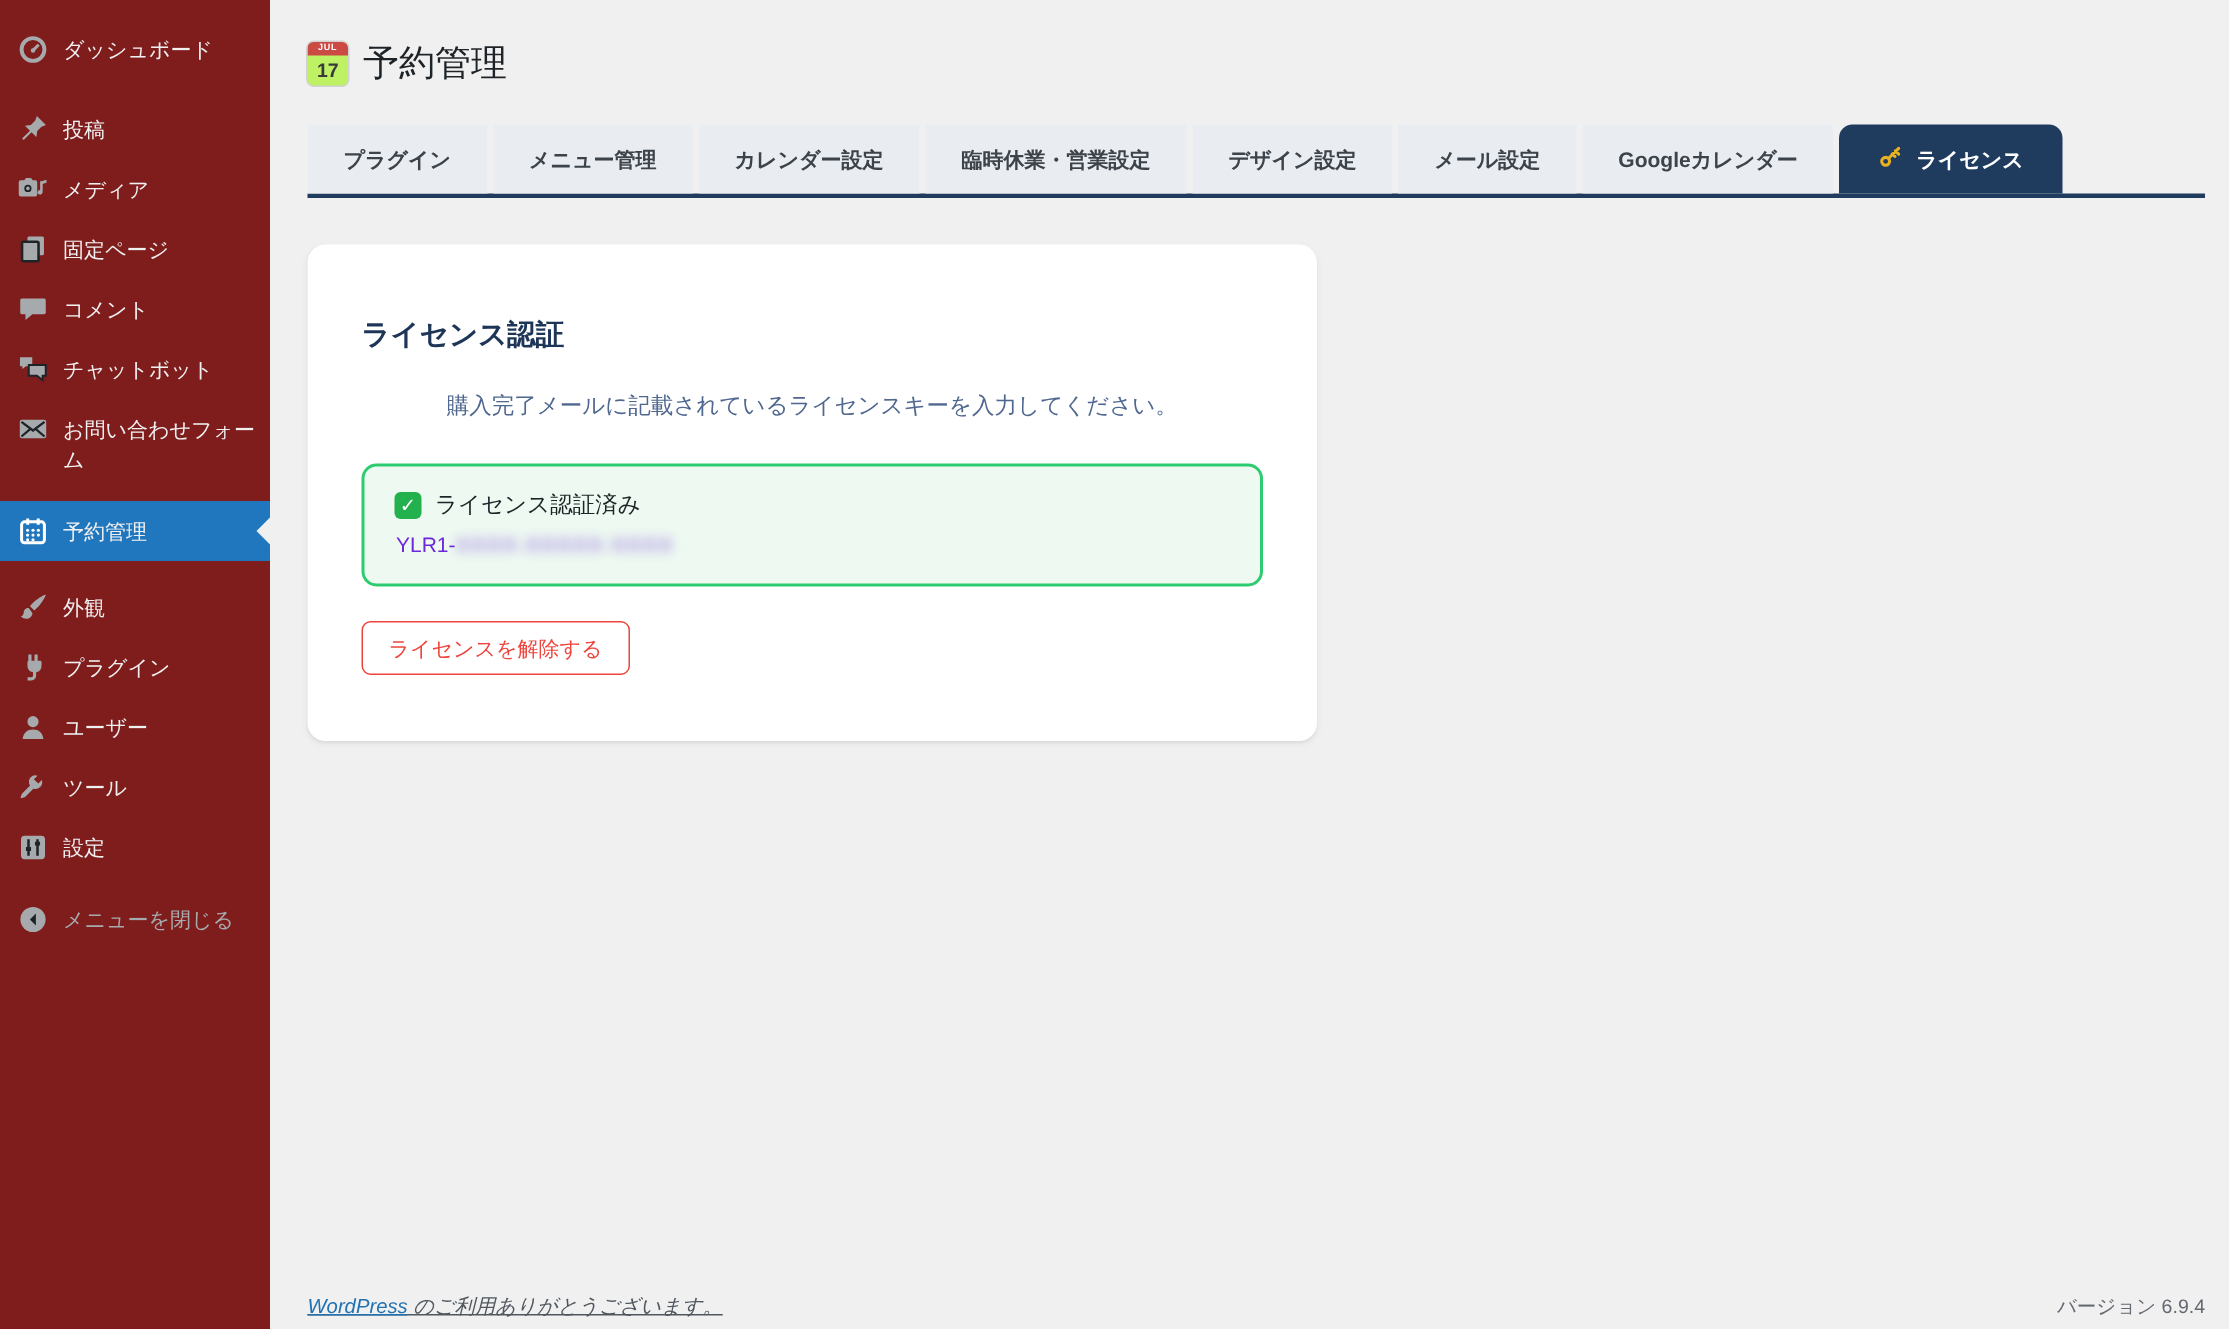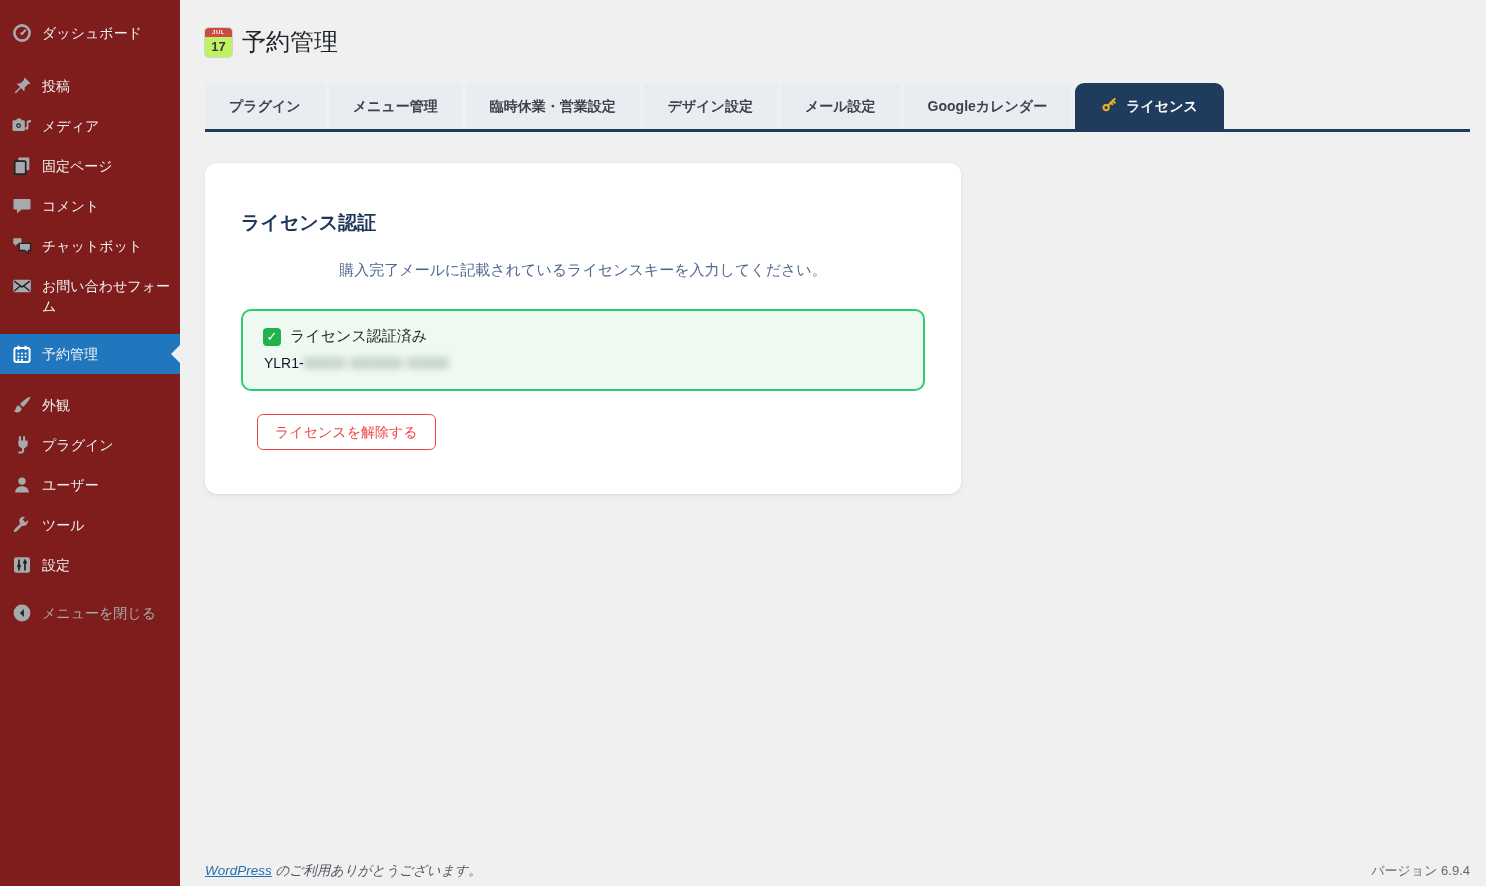--- a/index.html
+++ b/index.html
@@ -68,50 +68,50 @@
     padding:13px 24px; cursor:pointer; white-space:nowrap; line-height:20px;
   }
   .tab.active {
     background:#1f3b5d; color:#ffffff; border-radius:9px 9px 0 0;
     display:flex; align-items:flex-start; gap:8px; padding:13px 26px;
   }
   .tab .key-ico svg { width:17px; height:17px; display:block; }
 
   
   .card {
-    width:756px; margin-top:31px; background:#ffffff; border-radius:12px;
+    width:673px; margin-top:31px; background:#ffffff; border-radius:12px;
     padding:47px 36px 44px;
     box-shadow:0 1px 2px rgba(16,24,40,.05), 0 2px 6px rgba(16,24,40,.05);
   }
   .card h2 { margin:0 0 25px; font-size:19px; font-weight:700; color:#1d3557; }
   .card .desc { margin:0 0 29px; font-size:15px; color:#50678f;text-align:center; }
   .license-box {
     border:2px solid #2ecc71; background:#eefaf1; border-radius:10px;
     padding:16px 20px 18px;
   }
   .license-status { display:flex; align-items:center; gap:9px; font-size:15px; color:#1d2327; }
   .check-badge {
     width:18px; height:18px; border-radius:4px; background:#23b14d; color:#fff;
     display:inline-flex; align-items:center; justify-content:center;
     font-size:13px; font-weight:700; flex:0 0 18px;
   }
-  .license-key { margin:9px 0 0 1px; font-size:14px; color:#0f172a; display:flex; align-items:center; }
+  .license-key { margin:9px 0 0 1px; font-size:14px; color:#6d28d9; display:flex; align-items:center; }
   .license-key .redacted { filter:blur(4px); opacity:.8; letter-spacing:1px; }
   .deactivate-btn {
     margin-top:23px; background:#ffffff; color:#ee453e; border:1px solid #ee453e;
     border-radius:6px; padding:9px 17px; font-size:14px; cursor:pointer;
-    font-family:inherit; line-height:16px;margin-left:16px;
+    font-family:inherit; line-height:16px;
   }
 
   
   .footer {
     position:absolute; left:25px; right:16px; bottom:6px;
     display:flex; justify-content:space-between; align-items:baseline;
   }
-  .footer-left { font-style:italic; font-size:13.5px; color:#50575e; }
+  .footer-left { font-style:italic; font-size:13.5px; color:#50575e;text-decoration:underline; }
   .footer-left a { color:#2271b1; text-decoration:underline; cursor:pointer; }
   .footer-right { font-size:13px; color:#646970; }
 </style>
 </head>
 <body>
 
 <nav class="sidebar">
   <ul class="menu">
 
     <li class="menu-item">
@@ -275,20 +275,21 @@
     <span class="cal-emoji">
       <span class="cal-top">JUL</span>
       <span class="cal-body">17</span>
     </span>
     <h1 class="page-title">予約管理</h1>
   </div>
 
   <div class="tabs">
     <div class="tab">プラグイン</div>
     <div class="tab">メニュー管理</div>
+    <div class="tab">カレンダー設定</div>
     <div class="tab">臨時休業・営業設定</div>
     <div class="tab">デザイン設定</div>
     <div class="tab">メール設定</div>
     <div class="tab">Googleカレンダー</div>
     <div class="tab active">
       <span class="key-ico">
         <svg viewBox="0 0 20 20" fill="none">
             <circle cx="6" cy="13.6" r="3.1" stroke="#e8b31e" stroke-width="2.4"></circle>
             <path d="M8.4 11.2L16.2 3.4M13.6 5.4l2.6 2.6M11.3 7.7l2 2" stroke="#e8b31e" stroke-width="2.4" stroke-linecap="round"></path>
           </svg>

